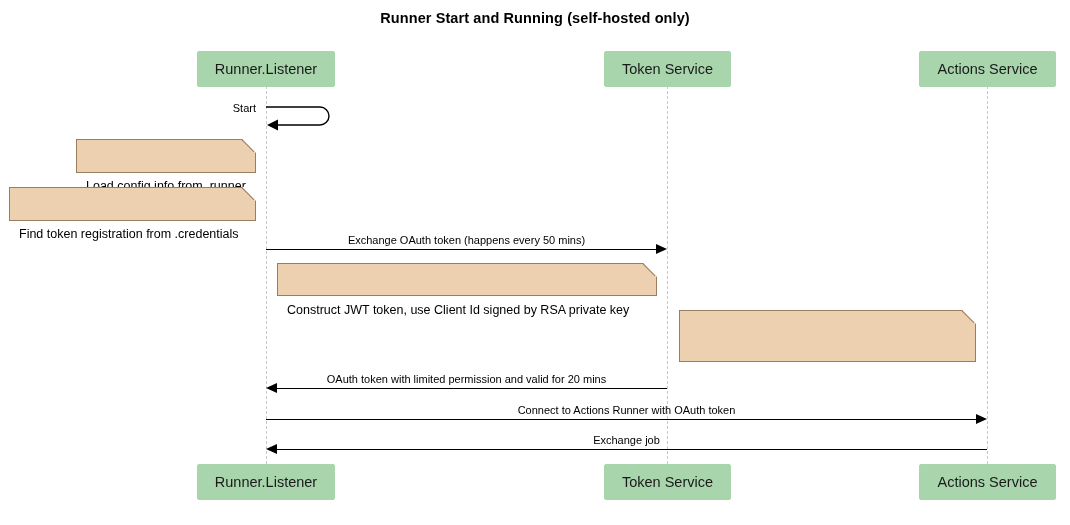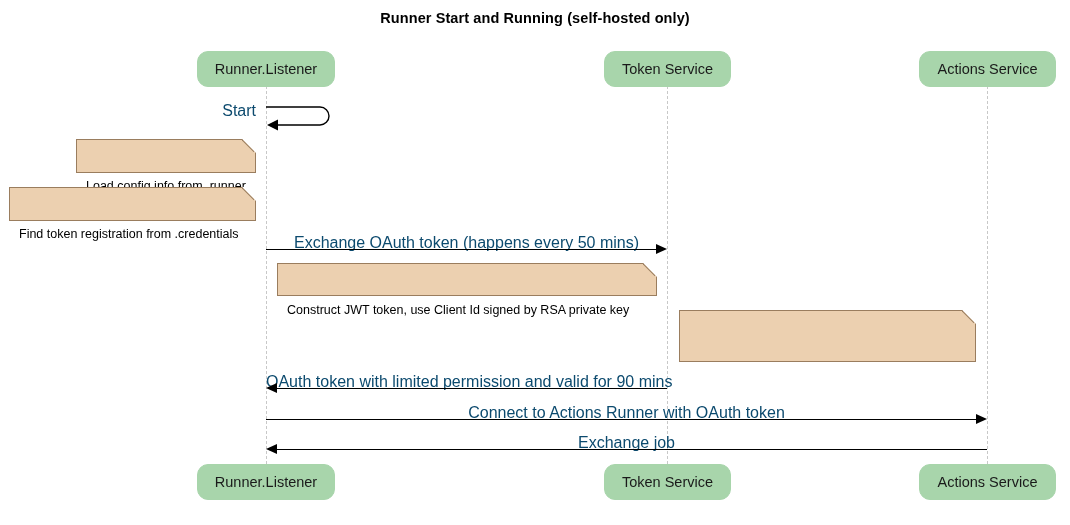--- a/index.html
+++ b/index.html
@@ -40,21 +40,21 @@
     width: 0;
     border-left: 1.5px dashed #c8c8c8;
   }
 
   
   .participant {
     position: absolute;
     box-sizing: border-box;
     background: #a8d5ab;
     border: 1px solid #a8d5ab;
-    border-radius: 11px;
+    border-radius: 2px;
     height: 36px;
     line-height: 34px;
     text-align: center;
     font-size: 14.5px;
     color: #1a1a1a;
     white-space: nowrap;
   }
 
   
   .note {
@@ -97,22 +97,22 @@
   }
 
   
   .msg-line {
     position: absolute;
     height: 0;
     border-top: 1.4px solid #000000;
   }
   .msg-label {
     position: absolute;
-    font-size: 16px;
-    color: #0c4a6e;
+    font-size: 11px;
+    color: #000000;
     white-space: nowrap;
     text-align: center;
   }
   .arrowhead-right {
     position: absolute;
     width: 0; height: 0;
     border-top: 5.5px solid transparent;
     border-bottom: 5.5px solid transparent;
     border-left: 11px solid #000000;
   }
@@ -169,21 +169,21 @@
   </div>
 
   <div class="note" style="left:679px; top:310px; width:297px; height:52px;">
     <span class="fold-cover"></span>
   </div>
 
   <div class="msg-label" style="left:266px; top:234px; width:401px;">Exchange OAuth token (happens every 50 mins)</div>
   <div class="msg-line" style="left:266px; top:249px; width:390px;"></div>
   <div class="arrowhead-right" style="left:656px; top:243.5px;"></div>
 
-  <div class="msg-label" style="left:266px; top:373px; width:401px;">OAuth token with limited permission and valid for 90 mins</div>
+  <div class="msg-label" style="left:266px; top:373px; width:401px;">OAuth token with limited permission and valid for 20 mins</div>
   <div class="msg-line" style="left:277px; top:388px; width:390px;"></div>
   <div class="arrowhead-left" style="left:266px; top:382.5px;"></div>
 
   <div class="msg-label" style="left:266px; top:404px; width:721px;">Connect to Actions Runner with OAuth token</div>
   <div class="msg-line" style="left:266px; top:419px; width:710px;"></div>
   <div class="arrowhead-right" style="left:976px; top:413.5px;"></div>
 
   <div class="msg-label" style="left:266px; top:434px; width:721px;">Exchange job</div>
   <div class="msg-line" style="left:277px; top:449px; width:710px;"></div>
   <div class="arrowhead-left" style="left:266px; top:443.5px;"></div>

